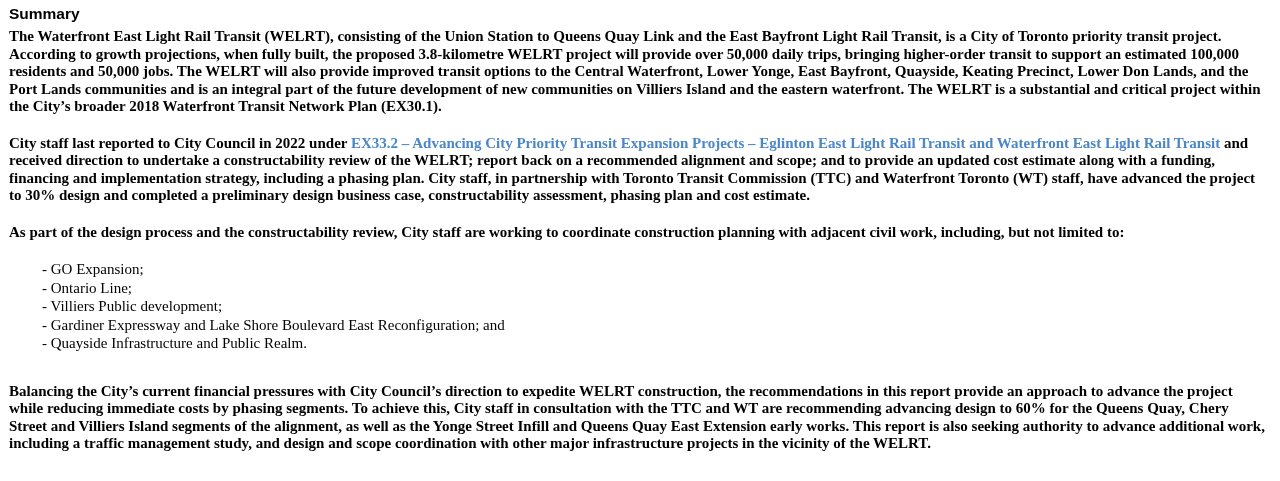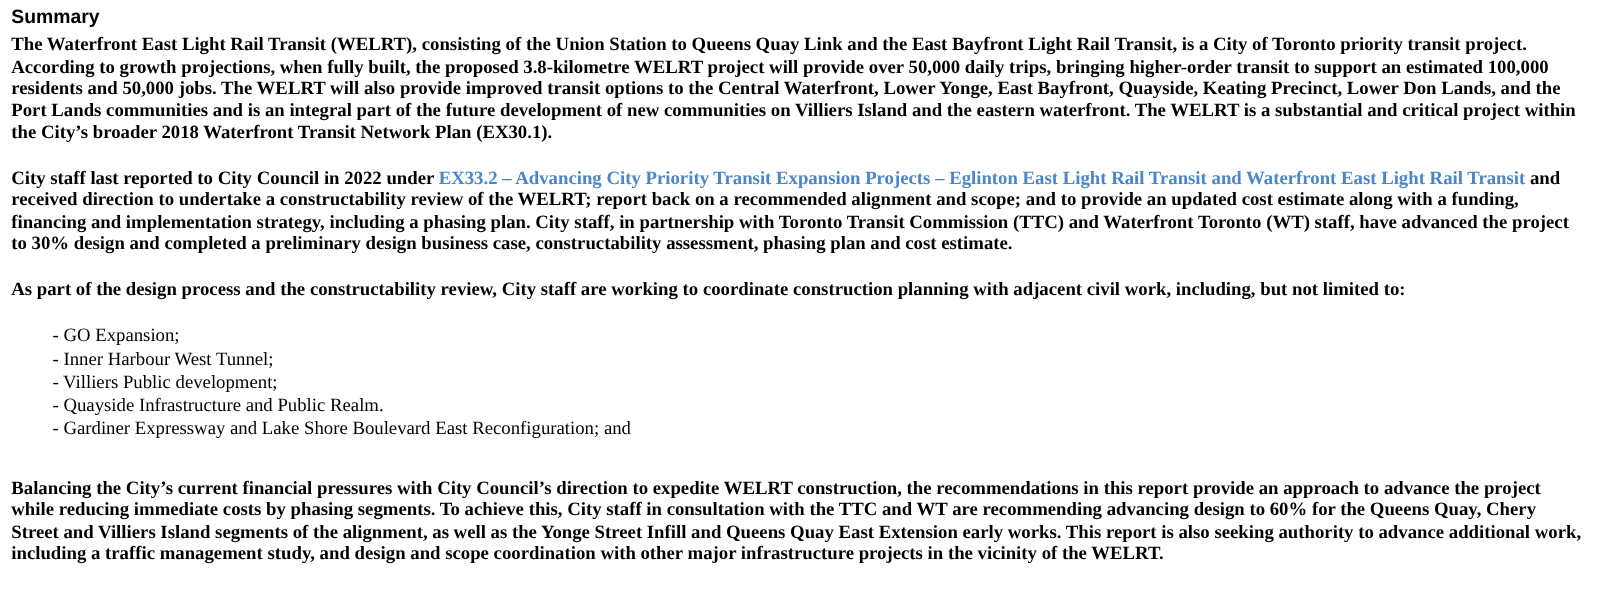--- a/index.html
+++ b/index.html
@@ -56,21 +56,21 @@
   <h1 class="heading">Summary</h1>
 
   <p class="para">The Waterfront East Light Rail Transit (WELRT), consisting of the Union Station to Queens Quay Link and the East Bayfront Light Rail Transit, is a City of Toronto priority transit project. According to growth projections, when fully built, the proposed 3.8-kilometre WELRT project will provide over 50,000 daily trips, bringing higher-order transit to support an estimated 100,000 residents and 50,000 jobs. The WELRT will also provide improved transit options to the Central Waterfront, Lower Yonge, East Bayfront, Quayside, Keating Precinct, Lower Don Lands, and the Port Lands communities and is an integral part of the future development of new communities on Villiers Island and the eastern waterfront. The WELRT is a substantial and critical project within the City’s broader 2018 Waterfront Transit Network Plan (EX30.1).</p>
 
   <p class="para"><span>City staff last reported to City Council in 2022 under </span><a class="link">EX33.2 – Advancing City Priority Transit Expansion Projects – Eglinton East Light Rail Transit and Waterfront East Light Rail Transit</a><span> and received direction to undertake a constructability review of the WELRT; report back on a recommended alignment and scope; and to provide an updated cost estimate along with a funding, financing and implementation strategy, including a phasing plan. City staff, in partnership with Toronto Transit Commission (TTC) and Waterfront Toronto (WT) staff, have advanced the project to 30% design and completed a preliminary design business case, constructability assessment, phasing plan and cost estimate.</span></p>
 
   <p class="para">As part of the design process and the constructability review, City staff are working to coordinate construction planning with adjacent civil work, including, but not limited to:</p>
 
   <div class="civil-list">
     <div class="list-item">- GO Expansion;</div>
-    <div class="list-item">- Inner Harbour West Tunnel;</div>
+    <div class="list-item">- Ontario Line;</div>
     <div class="list-item">- Villiers Public development;</div>
+    <div class="list-item">- Gardiner Expressway and Lake Shore Boulevard East Reconfiguration; and</div>
     <div class="list-item">- Quayside Infrastructure and Public Realm.</div>
-    <div class="list-item">- Gardiner Expressway and Lake Shore Boulevard East Reconfiguration; and</div>
   </div>
 
   <p class="para">Balancing the City’s current financial pressures with City Council’s direction to expedite WELRT construction, the recommendations in this report provide an approach to advance the project while reducing immediate costs by phasing segments. To achieve this, City staff in consultation with the TTC and WT are recommending advancing design to 60% for the Queens Quay, Chery Street and Villiers Island segments of the alignment, as well as the Yonge Street Infill and Queens Quay East Extension early works. This report is also seeking authority to advance additional work, including a traffic management study, and design and scope coordination with other major infrastructure projects in the vicinity of the WELRT.</p>
 
 </main>
 
 </body></html>

